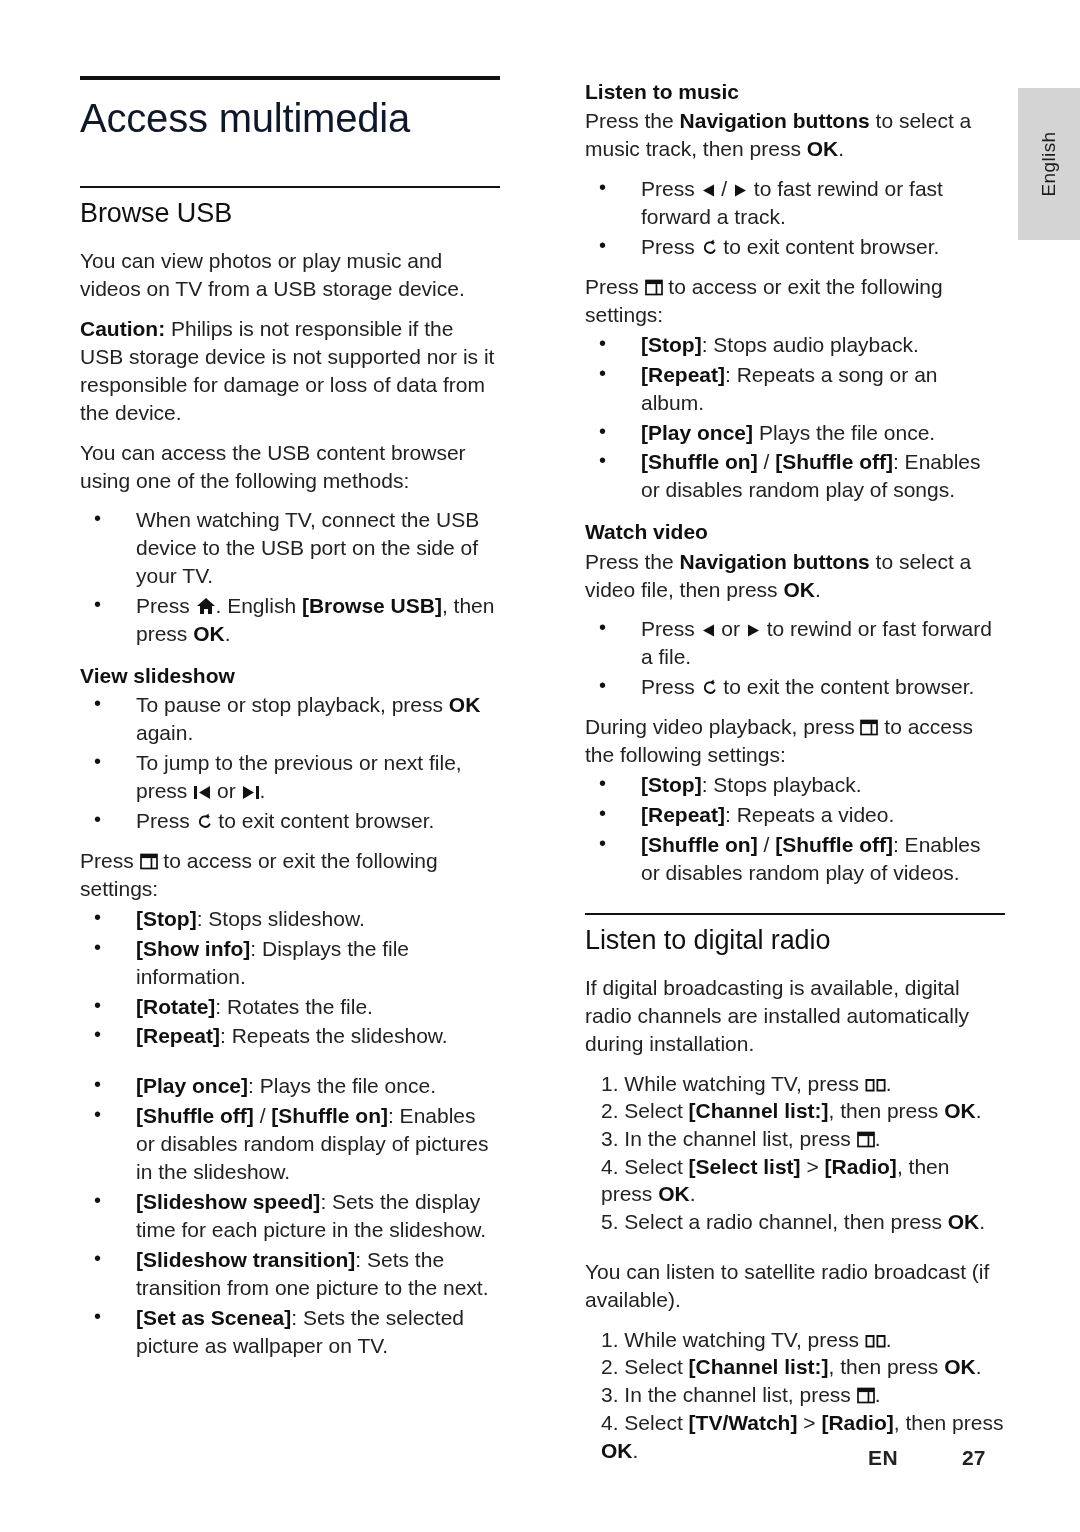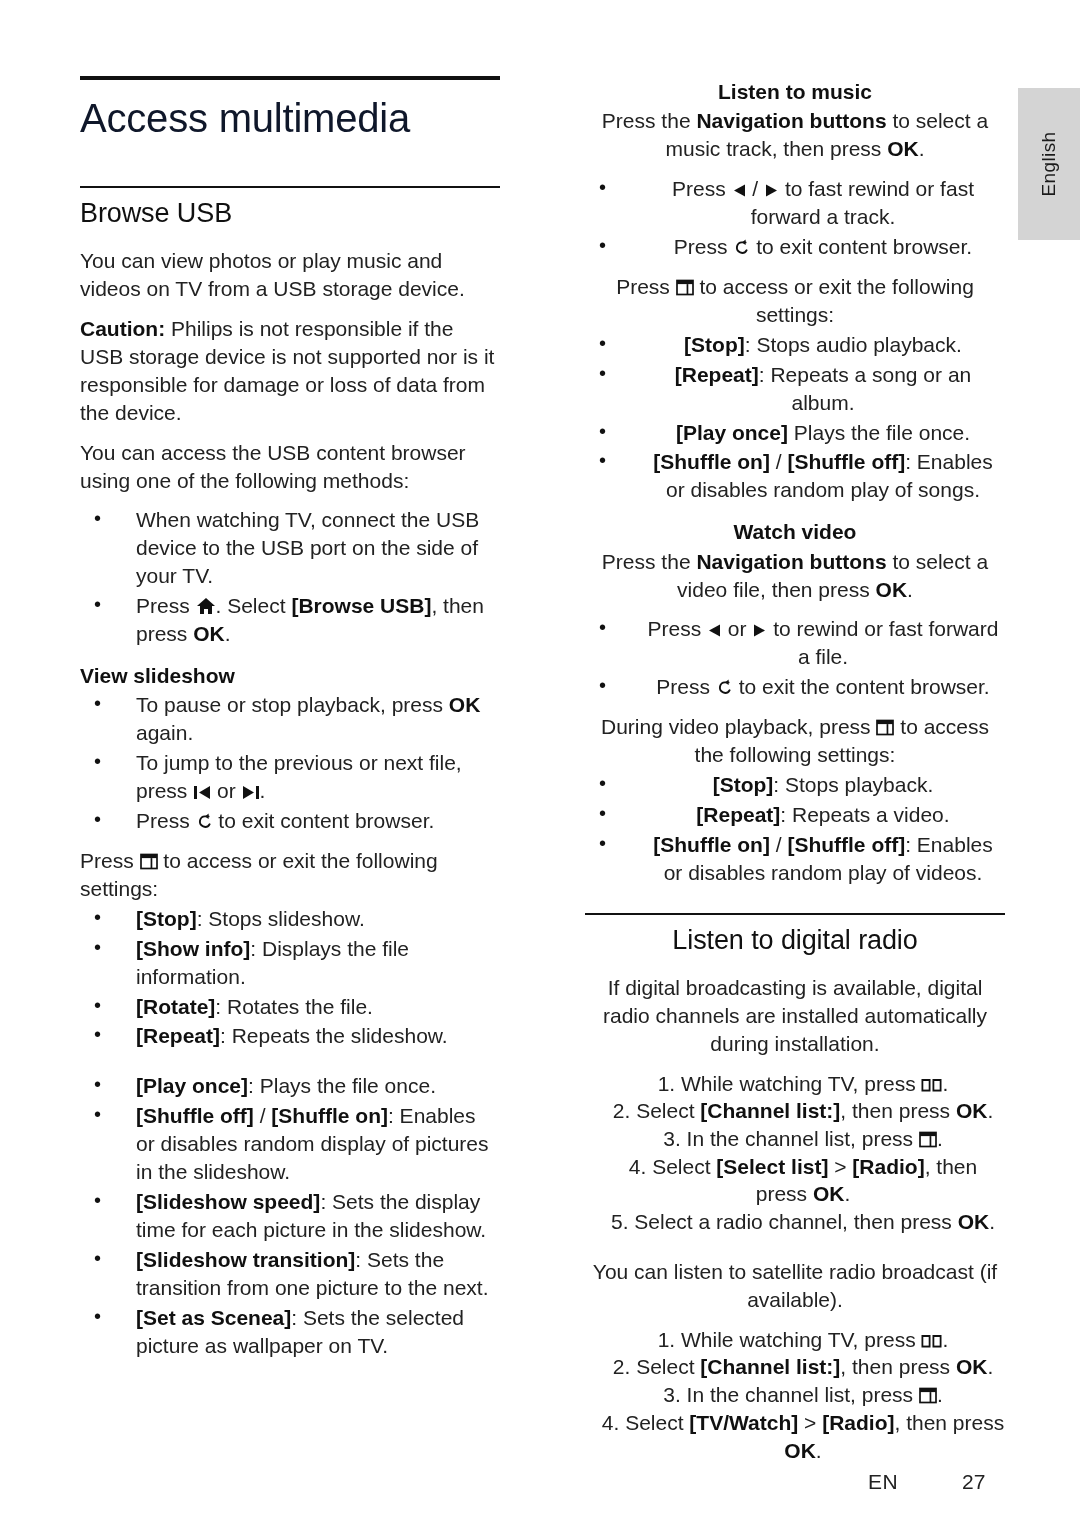--- a/index.html
+++ b/index.html
@@ -47,21 +47,21 @@
     width: 1080px;
   }
   .col {
     position: absolute;
     top: 0;
   }
   .col-left  { left: 80px;  width: 420px; }
   .col-right { left: 585px; width: 420px; }
 
   .col-inner { padding-top: 76px; }
-  .col-right .col-inner { padding-top: 78px; text-align: center; }
+  .col-right .col-inner { padding-top: 78px; }
 
   
   .rule-thick {
     border-top: 4px solid #111111;
     height: 0;
     margin: 0 0 16px 0;
   }
   .rule-thin {
     border-top: 2px solid #111111;
     height: 0;
@@ -150,23 +150,24 @@
     vertical-align: -2px;
     line-height: 1;
     color: #111111;
   }
   .ico svg { display: block; }
 
   
   .footer {
     position: absolute;
     left: 0;
-    bottom: 32px;
+    bottom: 56px;
     width: 1080px;
     height: 30px;
+    font-weight: bold;
   }
   .footer .foot-lang {
     position: absolute;
     left: 868px;
     top: 0;
     font-size: 21px;
     color: #222222;
     letter-spacing: 0.5px;
   }
   .footer .foot-page {
@@ -200,21 +201,21 @@
         <p class="para">You can view photos or play music and videos on TV from a USB storage device.</p>
 
         <p class="para"><b>Caution:</b><span> Philips is not responsible if the USB storage device is not supported nor is it responsible for damage or loss of data from the device.</span></p>
 
         <p class="para">You can access the USB content browser using one of the following methods:</p>
 
         <ul class="bullets">
           <li><span>When watching TV, connect the USB device to the USB port on the side of your TV.</span></li>
           <li><span>Press </span><span class="ico"><svg width="20" height="18" viewBox="0 0 20 18">
                   <path d="M10 1 L19 9 H16 V17 H12 V12 H8 V17 H4 V9 H1 Z" fill="#111"></path>
-                </svg></span><span>. Select </span><b>[Browse USB]</b><span>, then press </span><b>OK</b><span>.</span></li>
+                </svg></span><span>. English </span><b>[Browse USB]</b><span>, then press </span><b>OK</b><span>.</span></li>
         </ul>
 
         <h3 class="sub-title">View slideshow</h3>
 
 
         <ul class="bullets">
           <li><span>To pause or stop playback, press </span><b>OK</b><span> again.</span></li>
           <li><span>To jump to the previous or next file, press </span><span class="ico"><svg width="18" height="15" viewBox="0 0 18 15">
                   <rect x="1" y="1" width="3" height="13" fill="#111"></rect>
                   <path d="M17 1 L17 14 L6 7.5 Z" fill="#111"></path>

